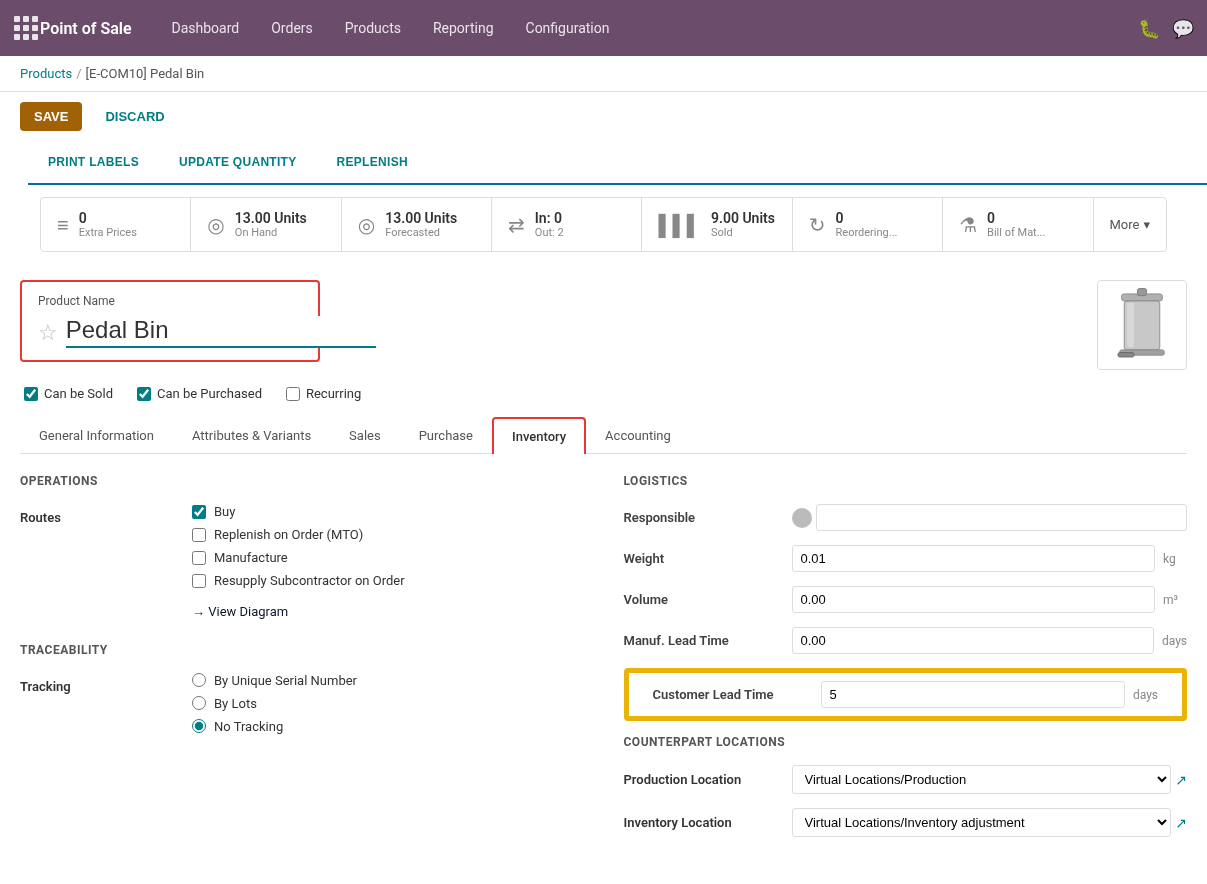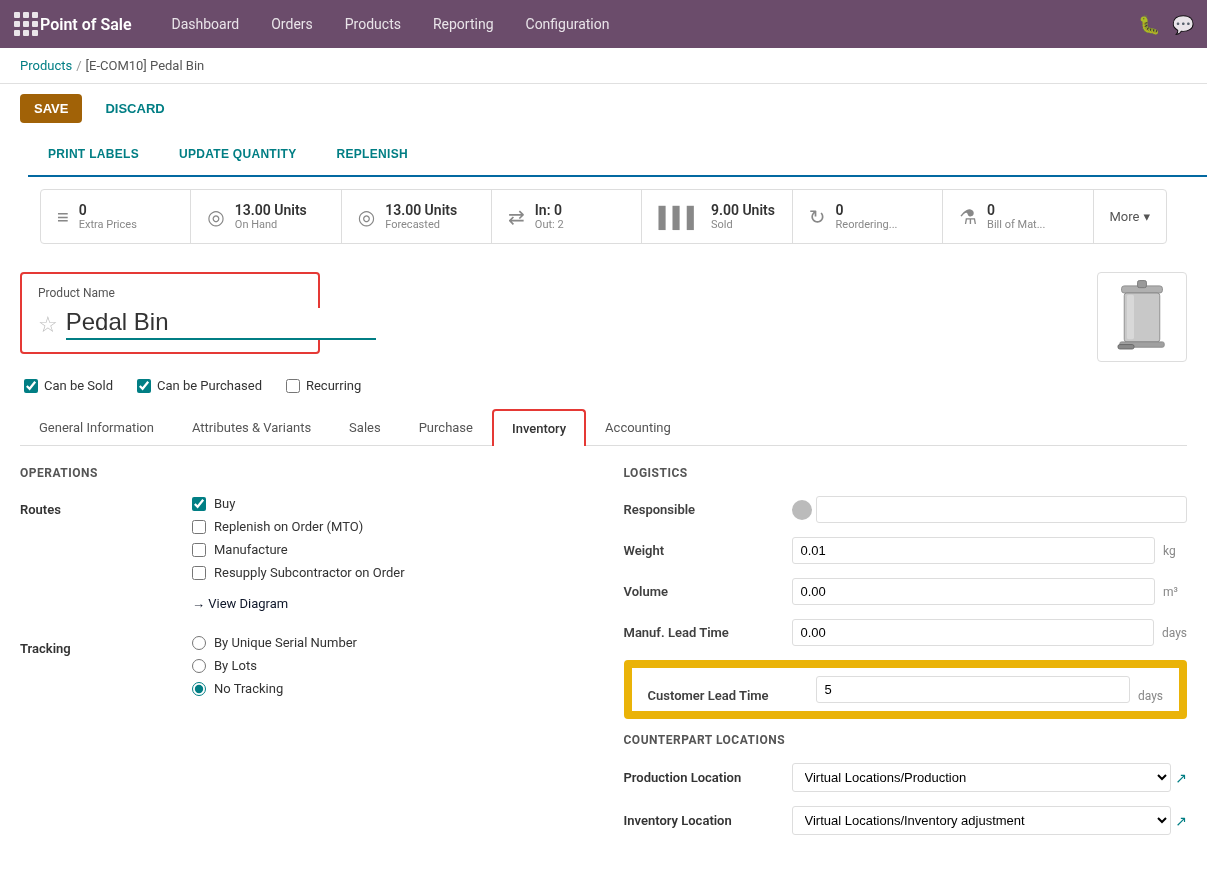--- a/index.html
+++ b/index.html
@@ -3,21 +3,21 @@
   <meta charset="utf-8">
   <style>
     * { box-sizing: border-box; margin: 0; padding: 0; }
     body { font-family: -apple-system, BlinkMacSystemFont, 'Segoe UI', Roboto, sans-serif; font-size: 13px; background: #fff; color: #333; }
 
     
     .top-nav {
       background: #6b4c6b;
       display: flex;
       align-items: center;
-      height: 48px;
+      height: 56px;
       padding: 0 12px;
       color: #fff;
     }
     .top-nav .app-title {
       font-size: 16px; font-weight: 600; margin-right: 24px; color: #fff;
     }
     .top-nav .nav-items { display: flex; gap: 0; flex: 1; }
     .top-nav .nav-item {
       padding: 8px 16px; color: rgba(255,255,255,0.85); cursor: pointer; border-radius: 4px; font-size: 14px;
     }
@@ -134,21 +134,21 @@
     .form-value { flex: 1; }
 
     
     .routes-list { display: flex; flex-direction: column; gap: 8px; }
     .route-item { display: flex; align-items: center; gap: 8px; font-size: 13px; }
     .route-item input[type="checkbox"] { accent-color: #017e84; width: 14px; height: 14px; }
     .view-diagram-link { color: #0f172a; text-decoration: none; font-size: 13px; margin-top: 8px; display: inline-block; cursor: pointer; }
 
     
     .radio-list { display: flex; flex-direction: column; gap: 8px; }
-    .radio-item { display: flex; align-items: center; gap: 8px; font-size: 13px; }
+    .radio-item { display: flex; align-items: flex-start; gap: 8px; font-size: 13px; }
     .radio-item input[type="radio"] { accent-color: #017e84; width: 14px; height: 14px; }
 
     
     .logistics-row { display: flex; align-items: center; gap: 8px; margin-bottom: 14px; }
     .logistics-label { font-size: 13px; font-weight: 600; color: #404040; min-width: 160px; }
     .logistics-value { flex: 1; }
     .logistics-unit { color: #888; font-size: 12px; min-width: 24px; }
 
     .input-field {
       border: 1px solid #ddd; border-radius: 3px; padding: 5px 8px; font-size: 13px; width: 100%; outline: none;
@@ -156,21 +156,21 @@
 
     .responsible-input {
       display: flex; align-items: center; gap: 4px;
     }
     .responsible-dot {
       width: 20px; height: 20px; border-radius: 50%; background: #bbb;
     }
 
     
     .customer-lead-time-row {
-      border: 8px solid #eab308; border-radius: 4px; padding: 8px 16px; display: flex; align-items: flex-end; gap: 8px; margin-bottom: 14px;
+      border: 5px solid #eab308; border-radius: 4px; padding: 8px 24px; display: flex; align-items: center; gap: 8px; margin-bottom: 14px;
     }
 
     
     .location-row { display: flex; align-items: center; gap: 8px; margin-bottom: 14px; }
     .location-label { font-size: 13px; font-weight: 600; color: #333; min-width: 160px; }
     .location-value { flex: 1; display: flex; align-items: center; gap: 4px; }
     .location-select { 
       flex: 1; border: 1px solid #ddd; border-radius: 3px; padding: 5px 8px; font-size: 13px; outline: none; background: #fff;
     }
     .ext-link { color: #017e84; cursor: pointer; font-size: 14px; }
@@ -364,20 +364,21 @@
           </label>
           <label class="route-item">
             <input type="checkbox" style="">
             <span>Resupply Subcontractor on Order</span>
           </label>
           <a class="view-diagram-link">→ View Diagram</a>
         </div>
       </div>
 
       <div style="margin-top:24px;">
+        <div class="section-title">Traceability</div>
         <div class="form-row">
           <div class="form-label">Tracking</div>
           <div class="form-value radio-list">
             <label class="radio-item">
               <input type="radio" name="tracking" style="">
               <span>By Unique Serial Number</span>
             </label>
             <label class="radio-item">
               <input type="radio" name="tracking" style="">
               <span>By Lots</span>

